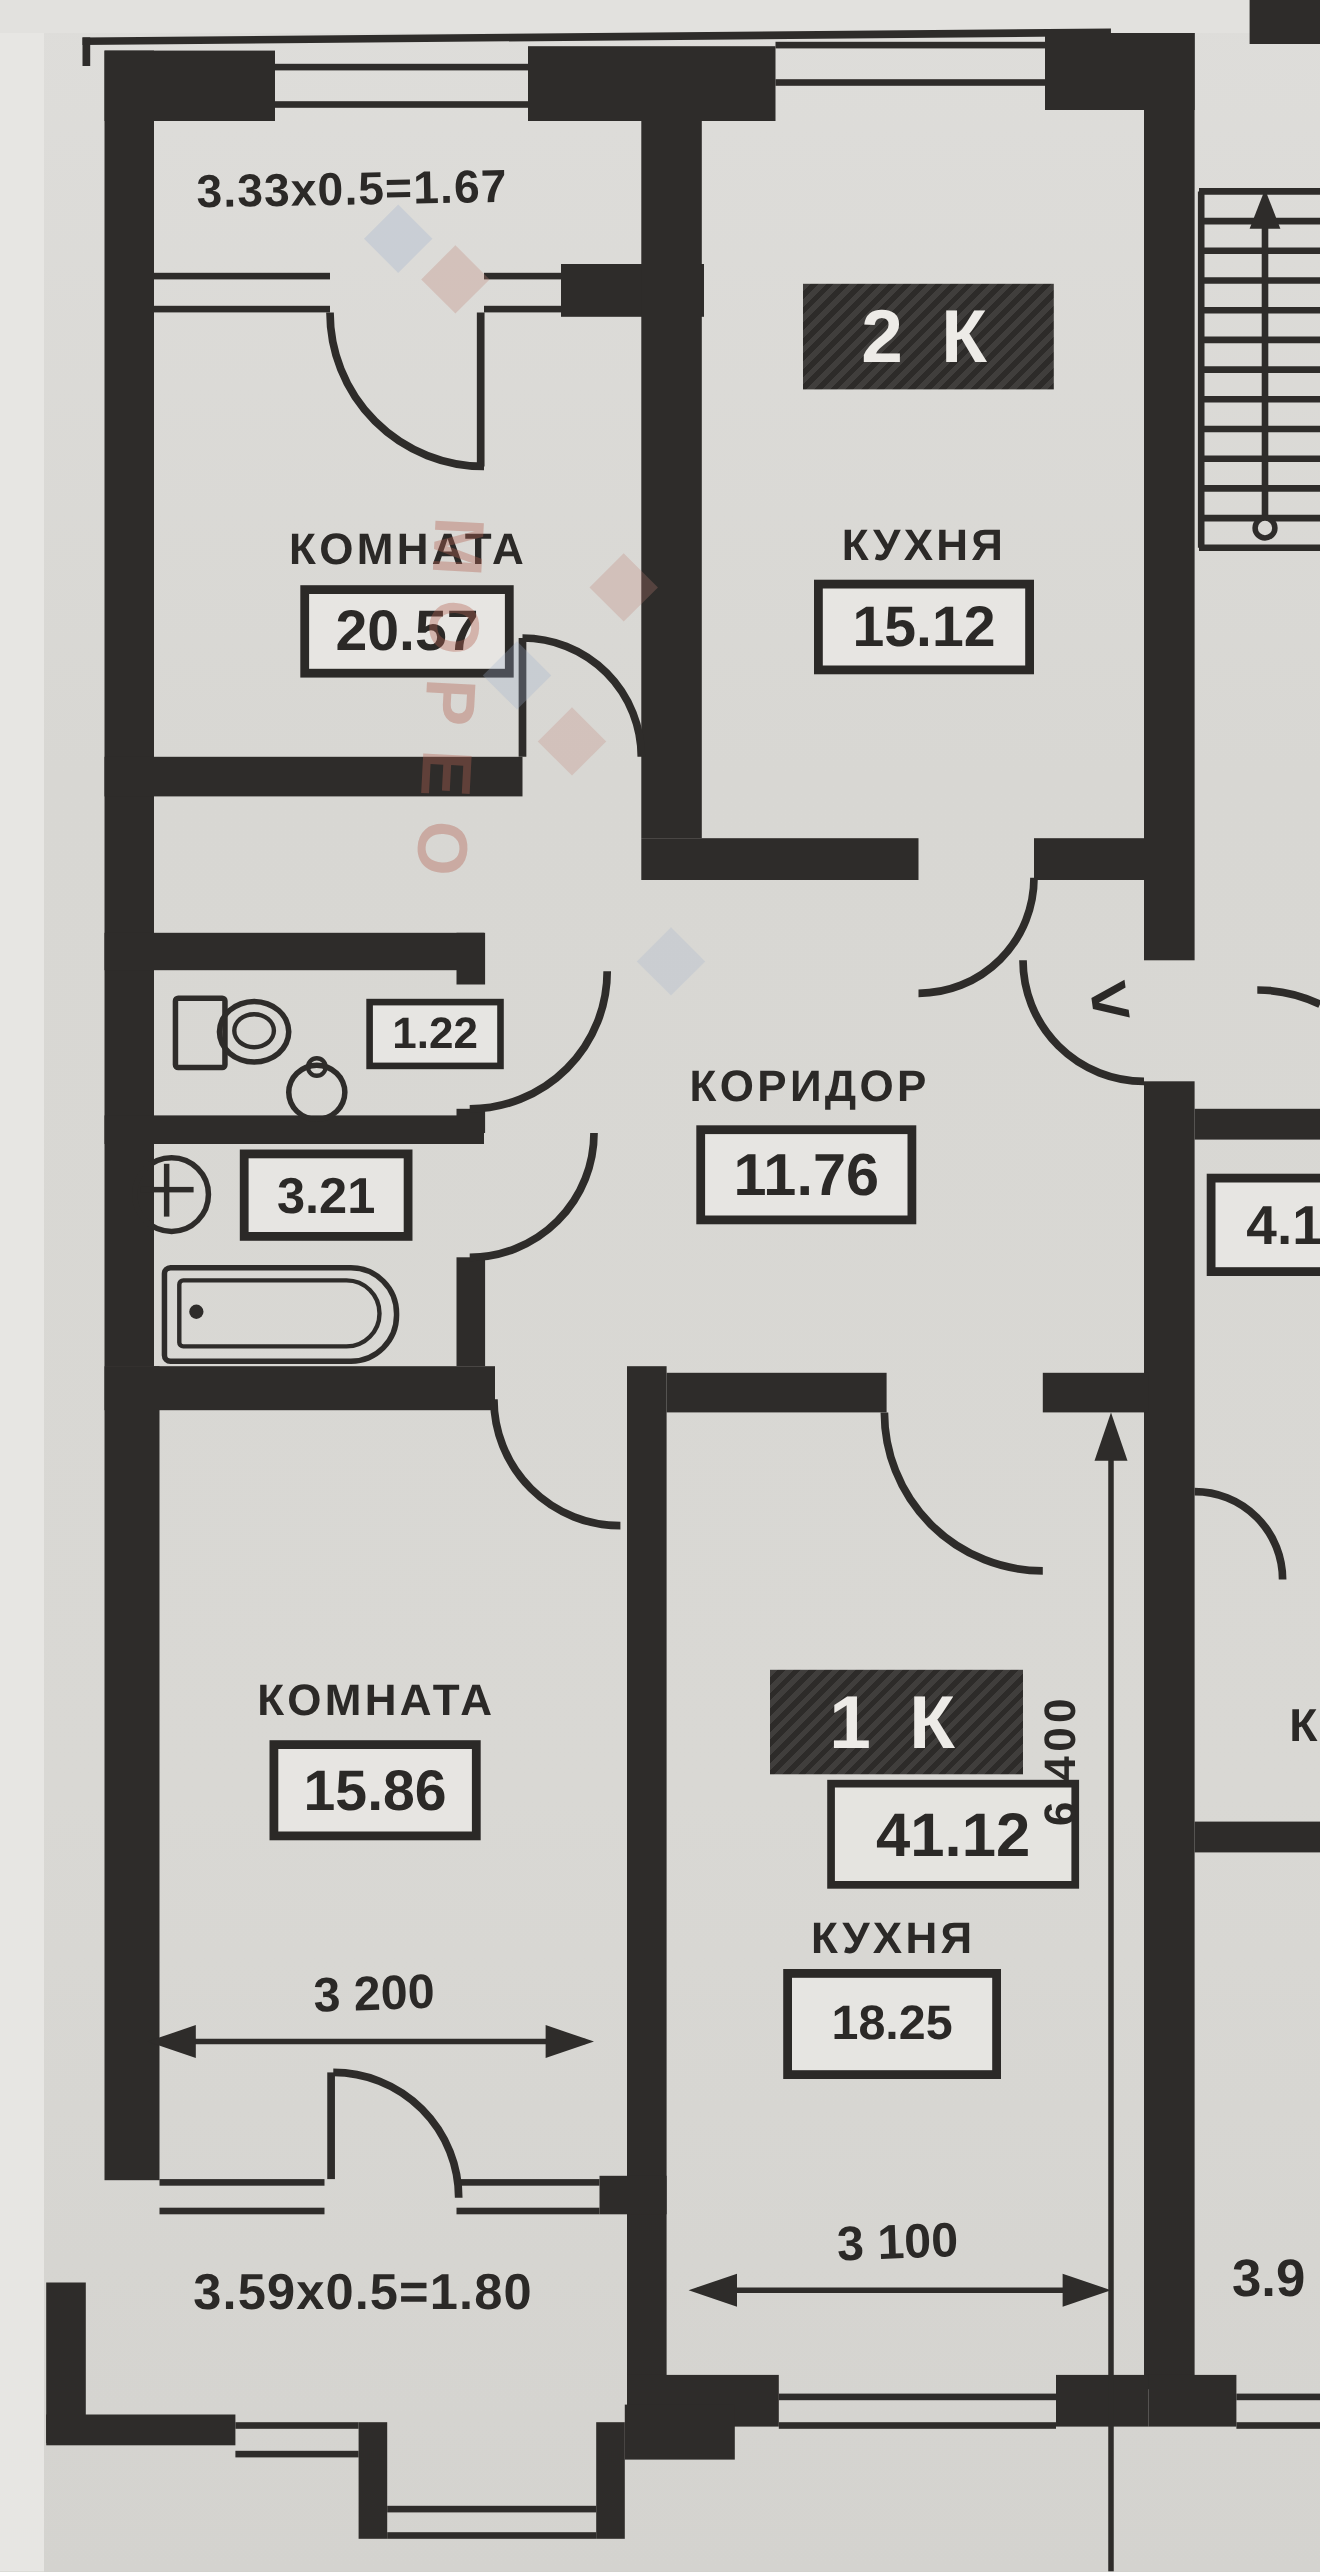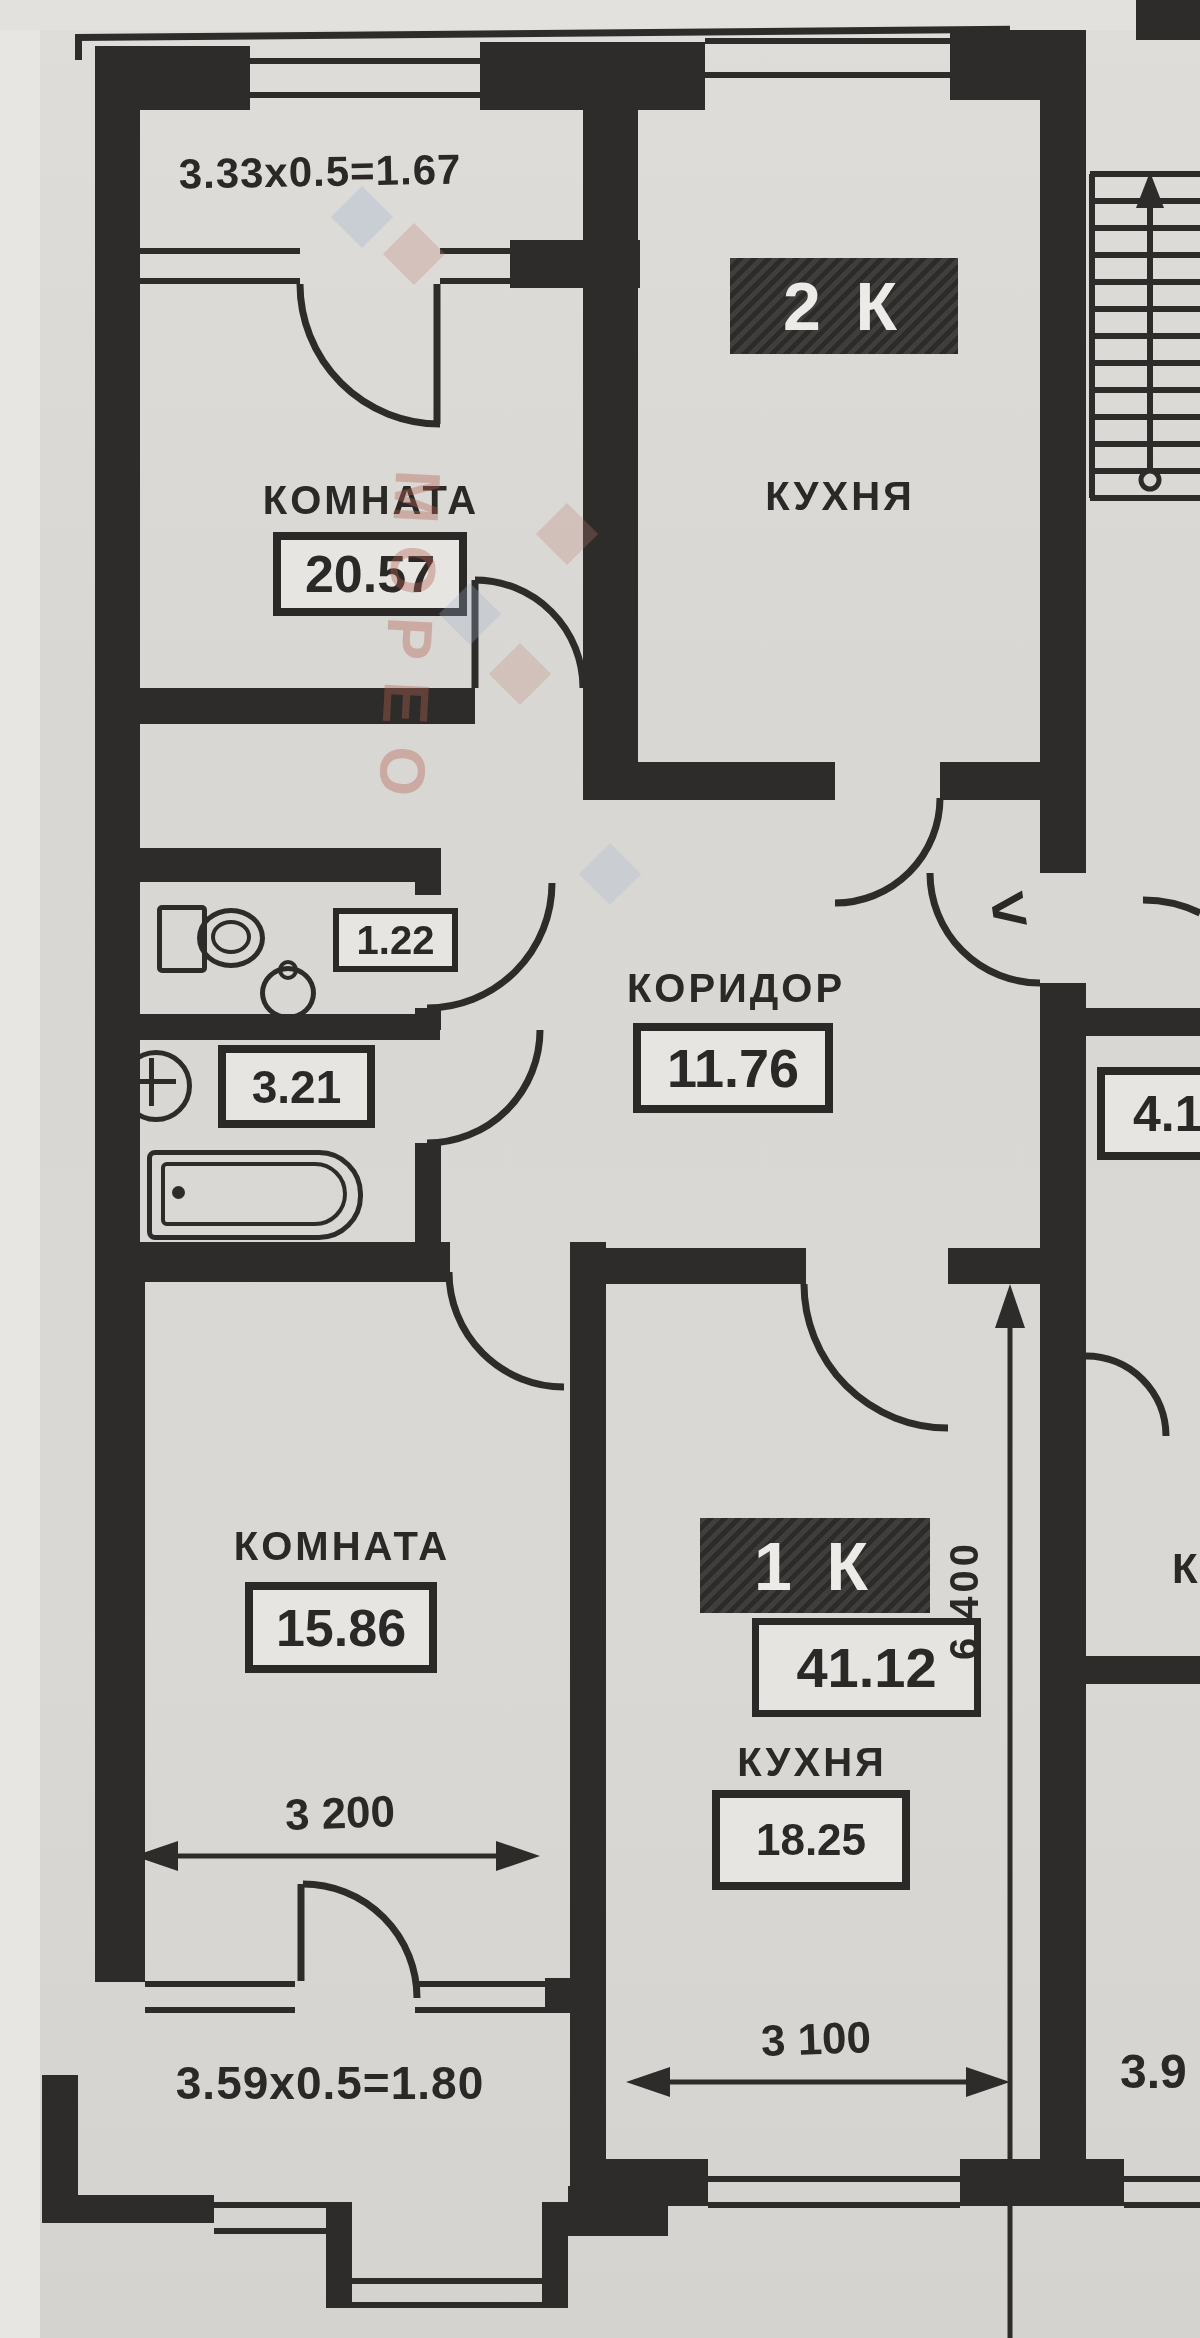--- a/index.html
+++ b/index.html
@@ -150,20 +150,21 @@
   <div class="wall" style="left:172px;top:1186px;width:13px;height:13px;border-radius:50%;"></div>
 
   <div class="lbl" style="left:150px;top:148px;width:340px;font-size:42px;letter-spacing:1px;transform:rotate(-1deg);">3.33x0.5=1.67</div>
 
   <div class="badge" style="left:730px;top:258px;width:228px;height:96px;font-size:68px;">2 К</div>
 
   <div class="lbl" style="left:221px;top:478px;width:300px;font-size:40px;">КОМНАТА</div>
   <div class="abox" style="left:273px;top:532px;width:178px;height:68px;font-size:52px;">20.57</div>
 
   <div class="lbl" style="left:740px;top:474px;width:200px;font-size:40px;">КУХНЯ</div>
+  <div class="abox" style="left:740px;top:527px;width:184px;height:70px;font-size:52px;">15.12</div>
 
   <div class="abox" style="left:333px;top:908px;width:113px;height:52px;border-width:6px;font-size:40px;">1.22</div>
   <div class="abox" style="left:218px;top:1045px;width:141px;height:67px;font-size:46px;">3.21</div>
 
   <div class="lbl" style="left:586px;top:966px;width:300px;font-size:40px;">КОРИДОР</div>
   <div class="abox" style="left:633px;top:1023px;width:184px;height:74px;font-size:54px;">11.76</div>
 
   <div class="lbl" style="left:975px;top:872px;width:70px;font-size:64px;transform:rotate(-8deg);">&lt;</div>
 
   <div class="abox" style="left:1097px;top:1067px;width:160px;height:77px;font-size:50px;justify-content:flex-start;padding-left:28px;">4.1</div>

